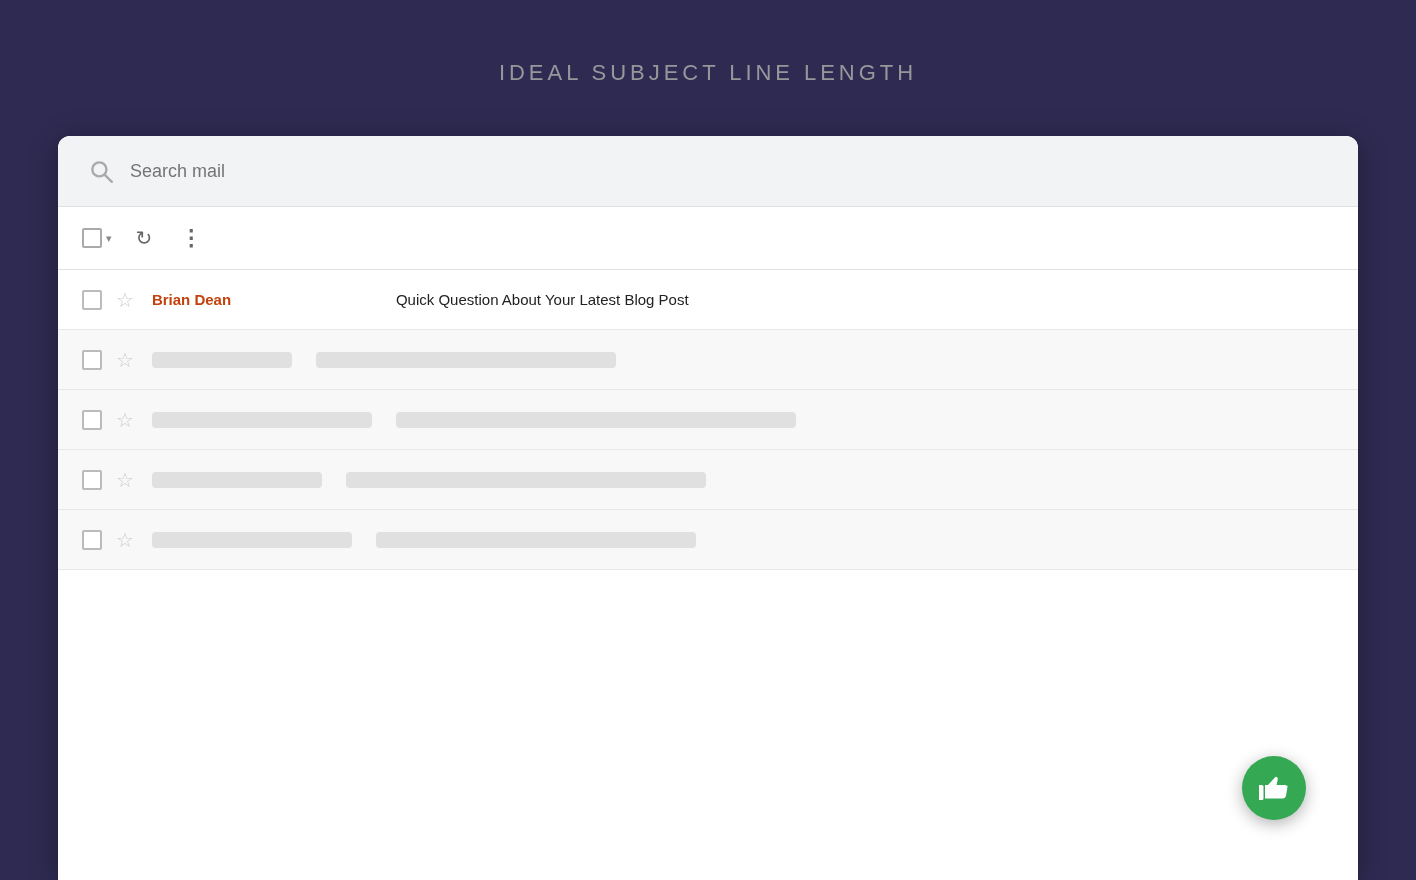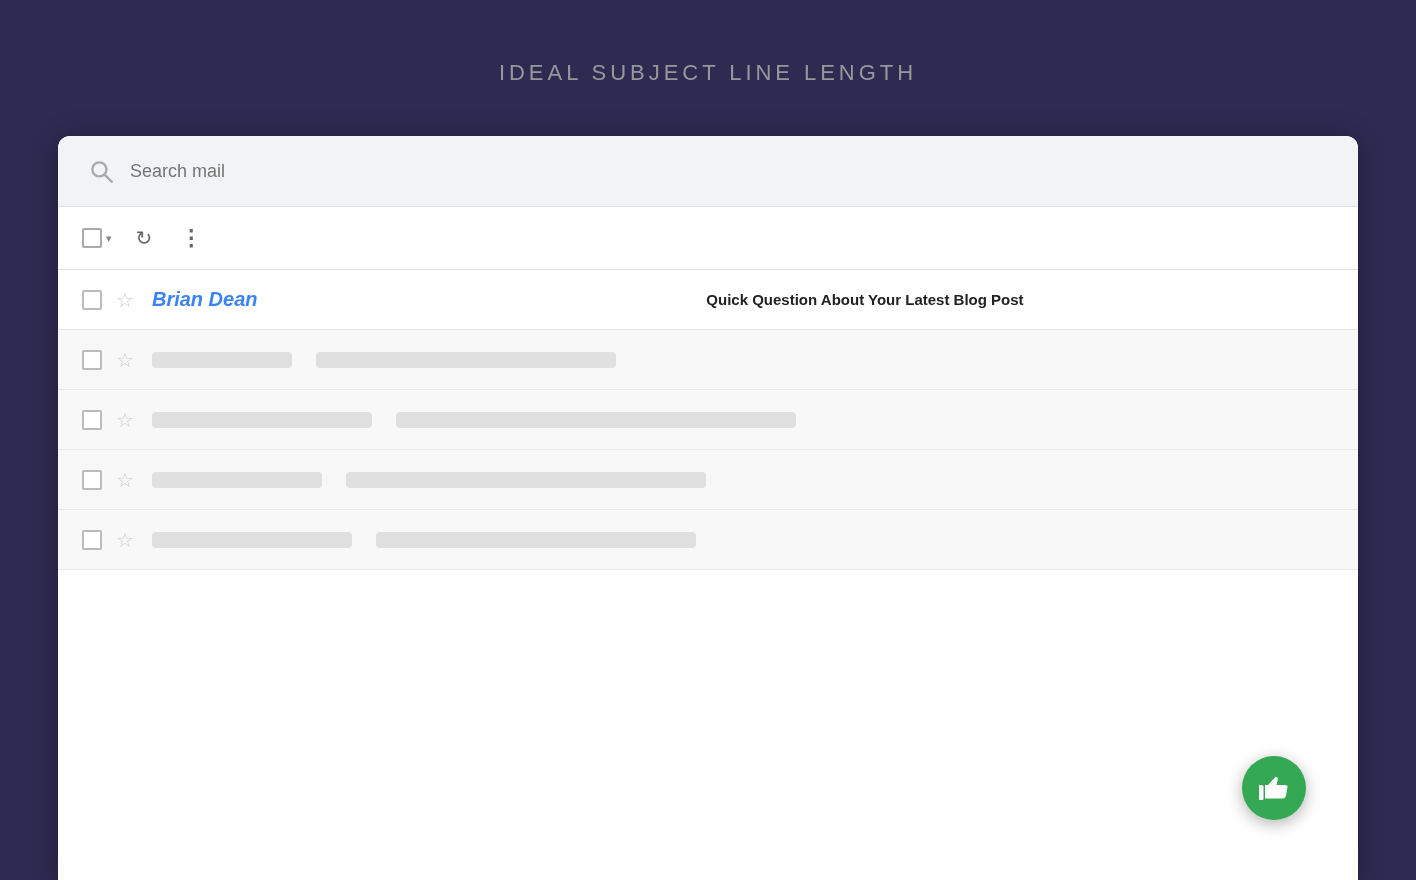--- a/index.html
+++ b/index.html
@@ -165,40 +165,38 @@
     .row-star {
       flex-shrink: 0;
       margin-right: 18px;
       color: #ccc;
       font-size: 20px;
     }
 
     .row-sender {
       min-width: 220px;
       max-width: 260px;
-      font-size: 20px;
-      color: #3b82f6;
+      font-size: 15px;
+      color: #c2410c;
       font-weight: 700;
       flex-shrink: 0;
       margin-right: 24px;
       white-space: nowrap;
       overflow: hidden;
       text-overflow: ellipsis;
-      font-style: italic;
     }
 
     .row-subject {
       font-size: 15px;
       color: #222;
-      font-weight: 700;
+      font-weight: 400;
       flex: 1;
       white-space: nowrap;
       overflow: hidden;
       text-overflow: ellipsis;
-      text-align: center;
     }
 
     .placeholder-block {
       height: 16px;
       border-radius: 4px;
       background: #e0e0e0;
       flex-shrink: 0;
     }
 
     .fab {

